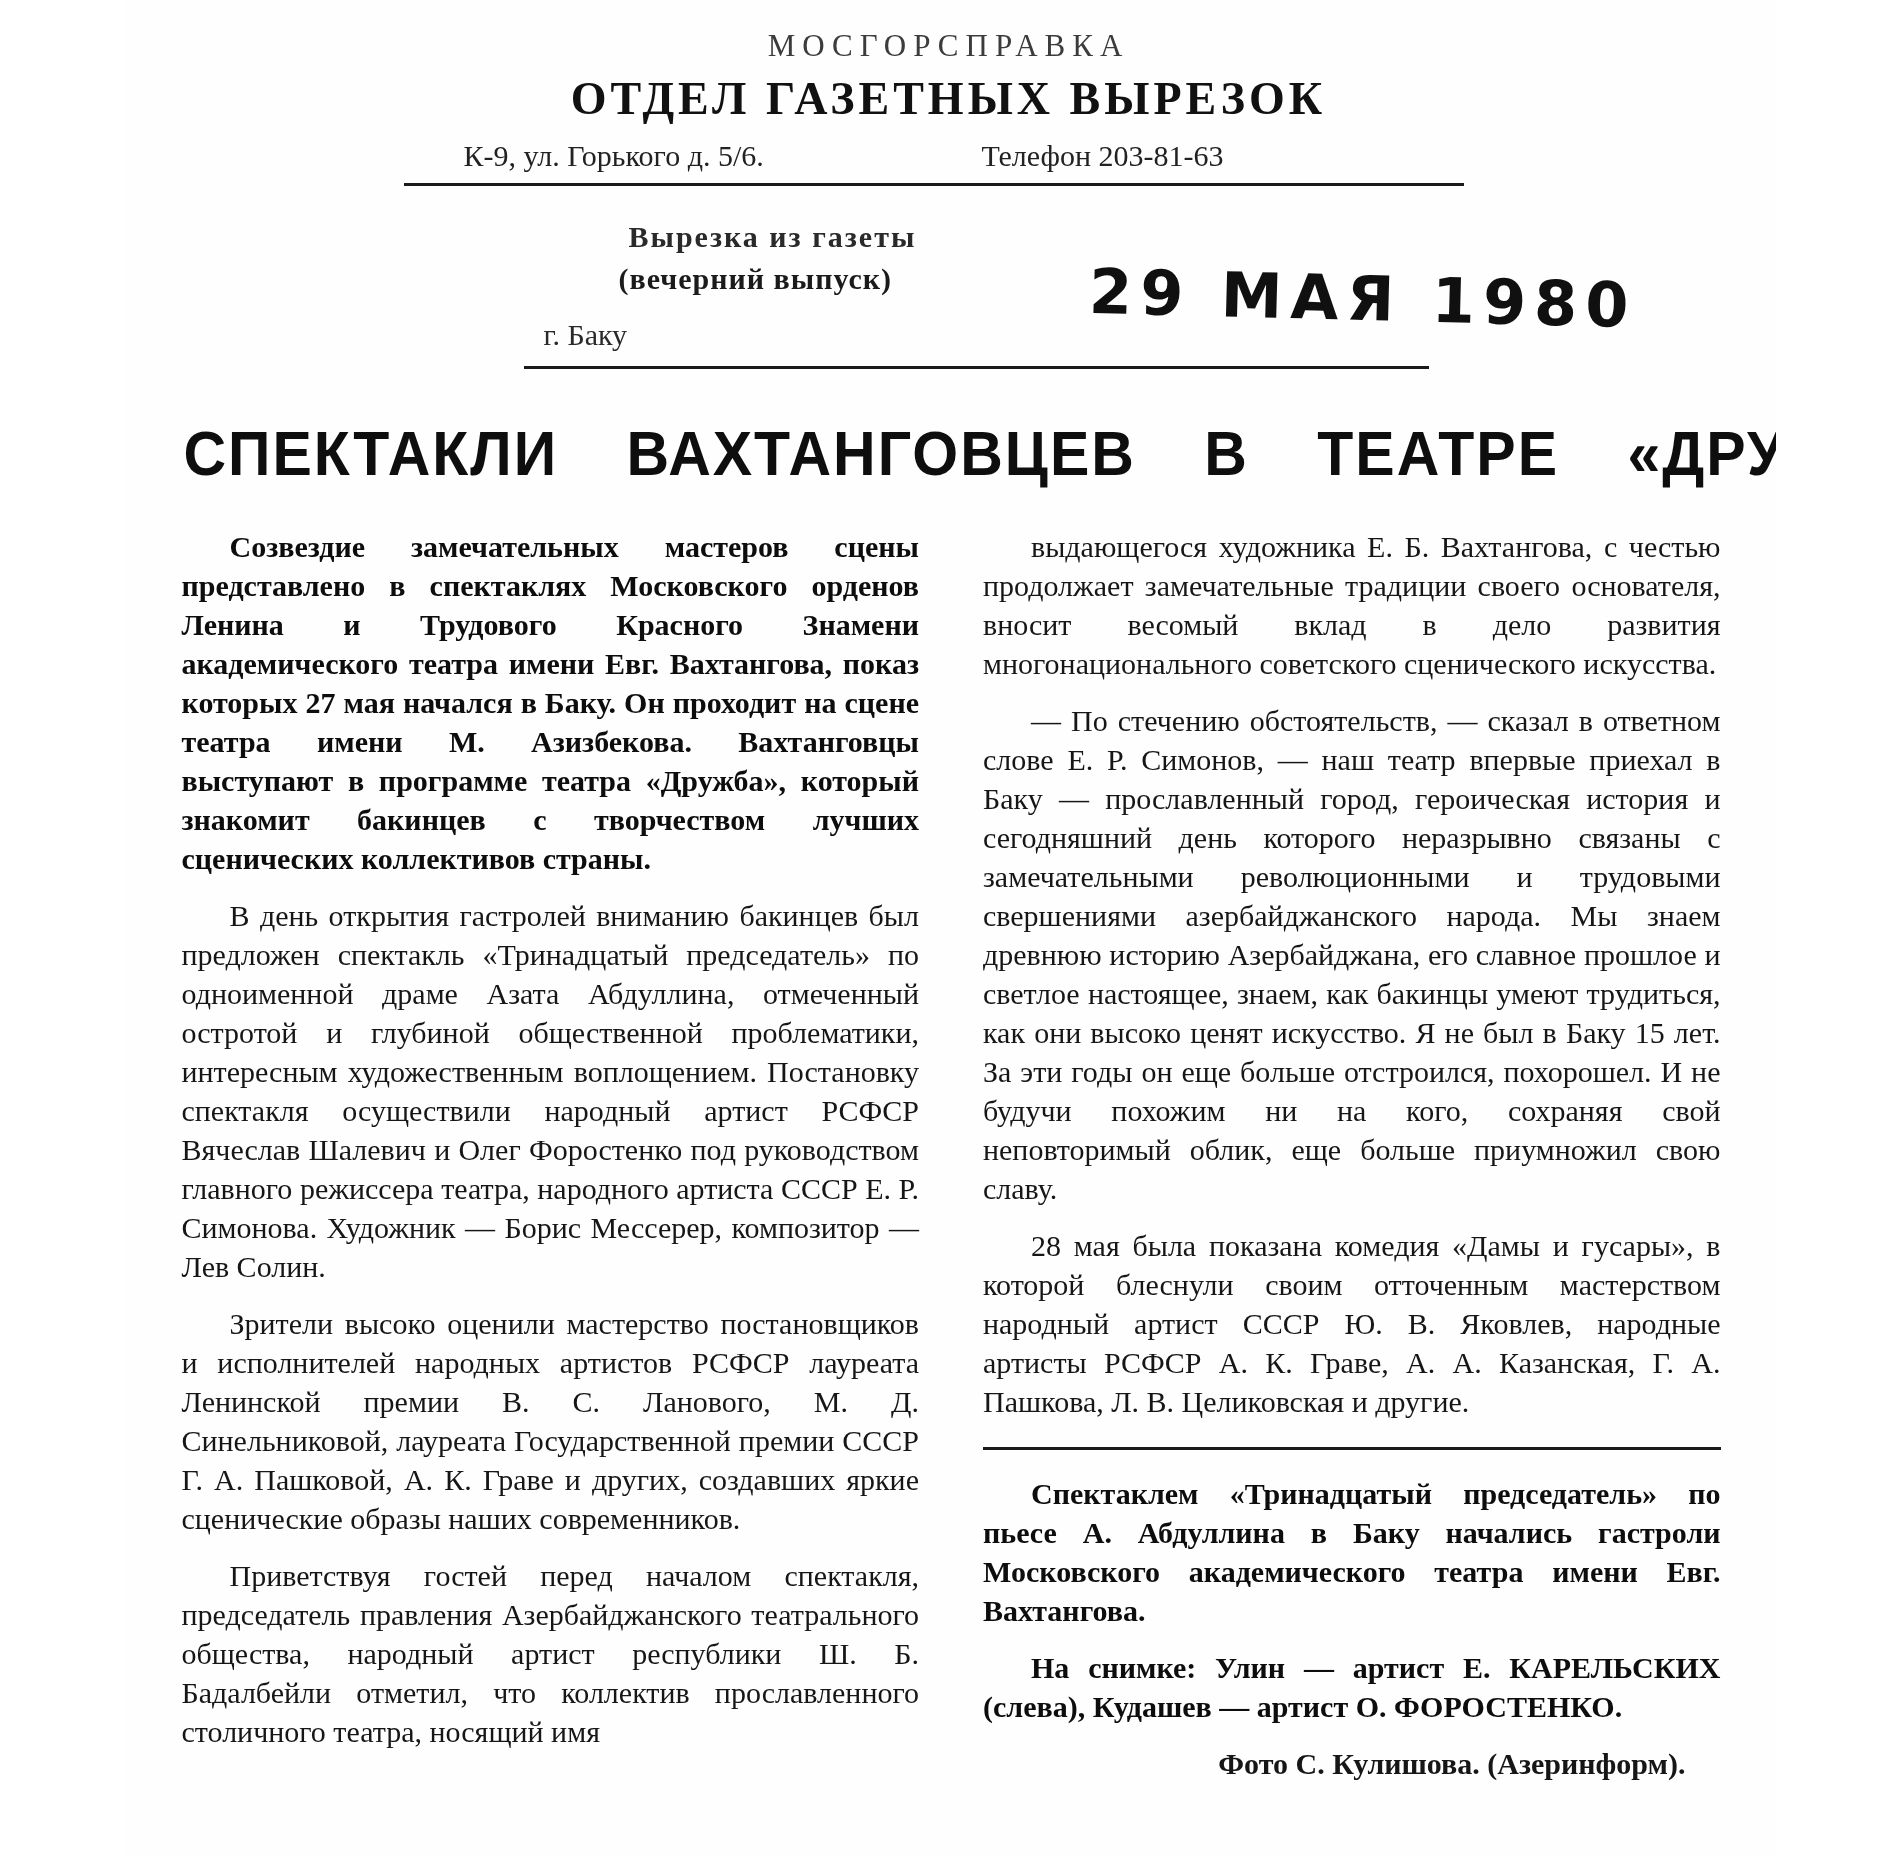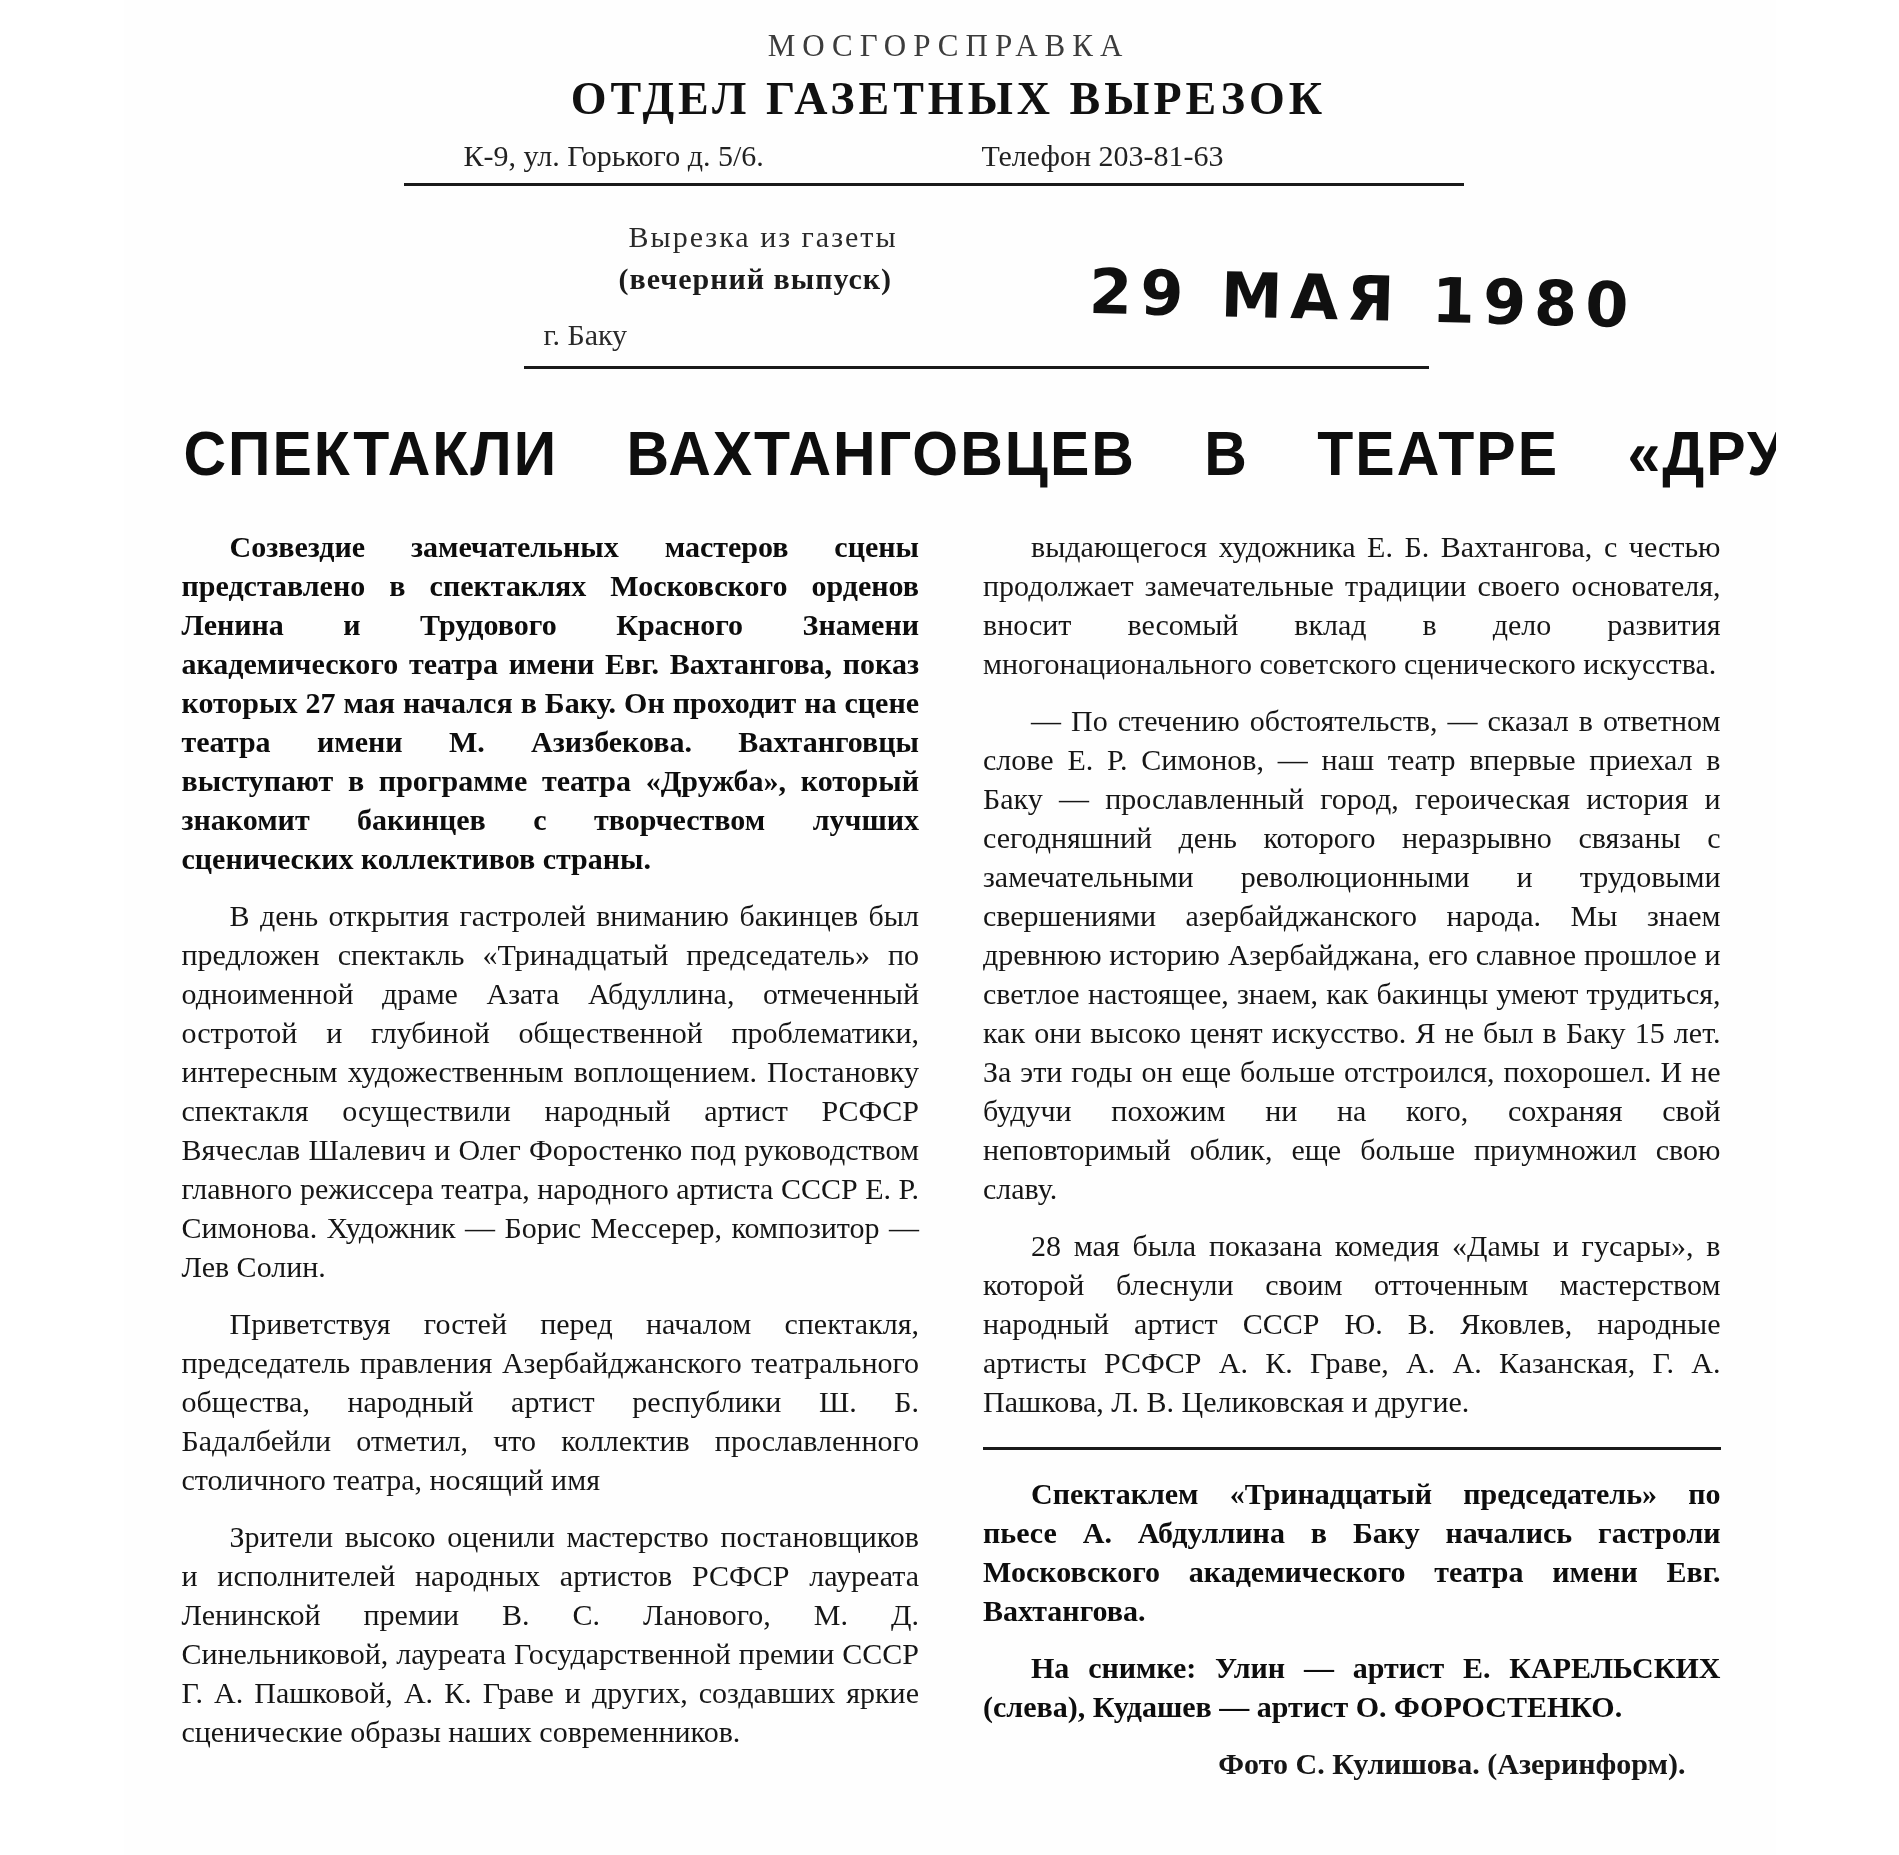--- a/index.html
+++ b/index.html
@@ -57,20 +57,21 @@
   
   .clip-meta {
     position: relative;
     margin-top: 34px;
     font-size: 30px;
   }
   .clip-label {
     margin-left: 505px;
     letter-spacing: 2px;
     color: #2a2a2a;
+    font-weight: bold;
   }
   .clip-paper {
     margin: 16px 0 0 610px;
     font-weight: bold;
     font-size: 33px;
     letter-spacing: 4px;
   }
   .clip-edition {
     margin: 8px 0 0 495px;
     font-weight: bold;
@@ -171,22 +172,22 @@
     <div class="clip-city">г. Баку</div>
     <div class="rule rule-meta"></div>
   </section>
 
   <h1 class="headline">СПЕКТАКЛИ ВАХТАНГОВЦЕВ В ТЕАТРЕ «ДРУЖБА»</h1>
 
   <main class="columns">
     <div class="col col-left">
       <p class="lead">Созвездие замечательных мастеров сцены представлено в спектаклях Московского орденов Ленина и Трудового Красного Знамени академического театра имени Евг. Вахтангова, показ которых 27 мая начался в Баку. Он проходит на сцене театра имени М. Азизбекова. Вахтанговцы выступают в программе театра «Дружба», который знакомит бакинцев с творчеством лучших сценических коллективов страны.</p>
       <p>В день открытия гастролей вниманию бакинцев был предложен спектакль «Тринадцатый председатель» по одноименной драме Азата Абдуллина, отмеченный остротой и глубиной общественной проблематики, интересным художественным воплощением. Постановку спектакля осуществили народный артист РСФСР Вячеслав Шалевич и Олег Форостенко под руководством главного режиссера театра, народного артиста СССР Е. Р. Симонова. Художник — Борис Мессерер, композитор — Лев Солин.</p>
+      <p>Зрители высоко оценили мастерство постановщиков и исполнителей народных артистов РСФСР лауреата Ленинской премии В. С. Ланового, М. Д. Синельниковой, лауреата Государственной премии СССР Г. А. Пашковой, А. К. Граве и других, создавших яркие сценические образы наших современников.</p>
       <p>Приветствуя гостей перед началом спектакля, председатель правления Азербайджанского театрального общества, народный артист республики Ш. Б. Бадалбейли отметил, что коллектив прославленного столичного театра, носящий имя</p>
-      <p>Зрители высоко оценили мастерство постановщиков и исполнителей народных артистов РСФСР лауреата Ленинской премии В. С. Ланового, М. Д. Синельниковой, лауреата Государственной премии СССР Г. А. Пашковой, А. К. Граве и других, создавших яркие сценические образы наших современников.</p>
     </div>
     <div class="col col-right">
       <p>выдающегося художника Е. Б. Вахтангова, с честью продолжает замечательные традиции своего основателя, вносит весомый вклад в дело развития многонационального советского сценического искусства.</p>
       <p>— По стечению обстоятельств, — сказал в ответном слове Е. Р. Симонов, — наш театр впервые приехал в Баку — прославленный город, героическая история и сегодняшний день которого неразрывно связаны с замечательными революционными и трудовыми свершениями азербайджанского народа. Мы знаем древнюю историю Азербайджана, его славное прошлое и светлое настоящее, знаем, как бакинцы умеют трудиться, как они высоко ценят искусство. Я не был в Баку 15 лет. За эти годы он еще больше отстроился, похорошел. И не будучи похожим ни на кого, сохраняя свой неповторимый облик, еще больше приумножил свою славу.</p>
       <p>28 мая была показана комедия «Дамы и гусары», в которой блеснули своим отточенным мастерством народный артист СССР Ю. В. Яковлев, народные артисты РСФСР А. К. Граве, А. А. Казанская, Г. А. Пашкова, Л. В. Целиковская и другие.</p>
       <div class="rule caption-rule"></div>
       <p class="caption">Спектаклем «Тринадцатый председатель» по пьесе А. Абдуллина в Баку начались гастроли Московского академического театра имени Евг. Вахтангова.</p>
       <p class="caption">На снимке: Улин — артист Е. КАРЕЛЬСКИХ (слева), Кудашев — артист О. ФОРОСТЕНКО.</p>
       <p class="credit">Фото С. Кулишова. (Азеринформ).</p>
     </div>

